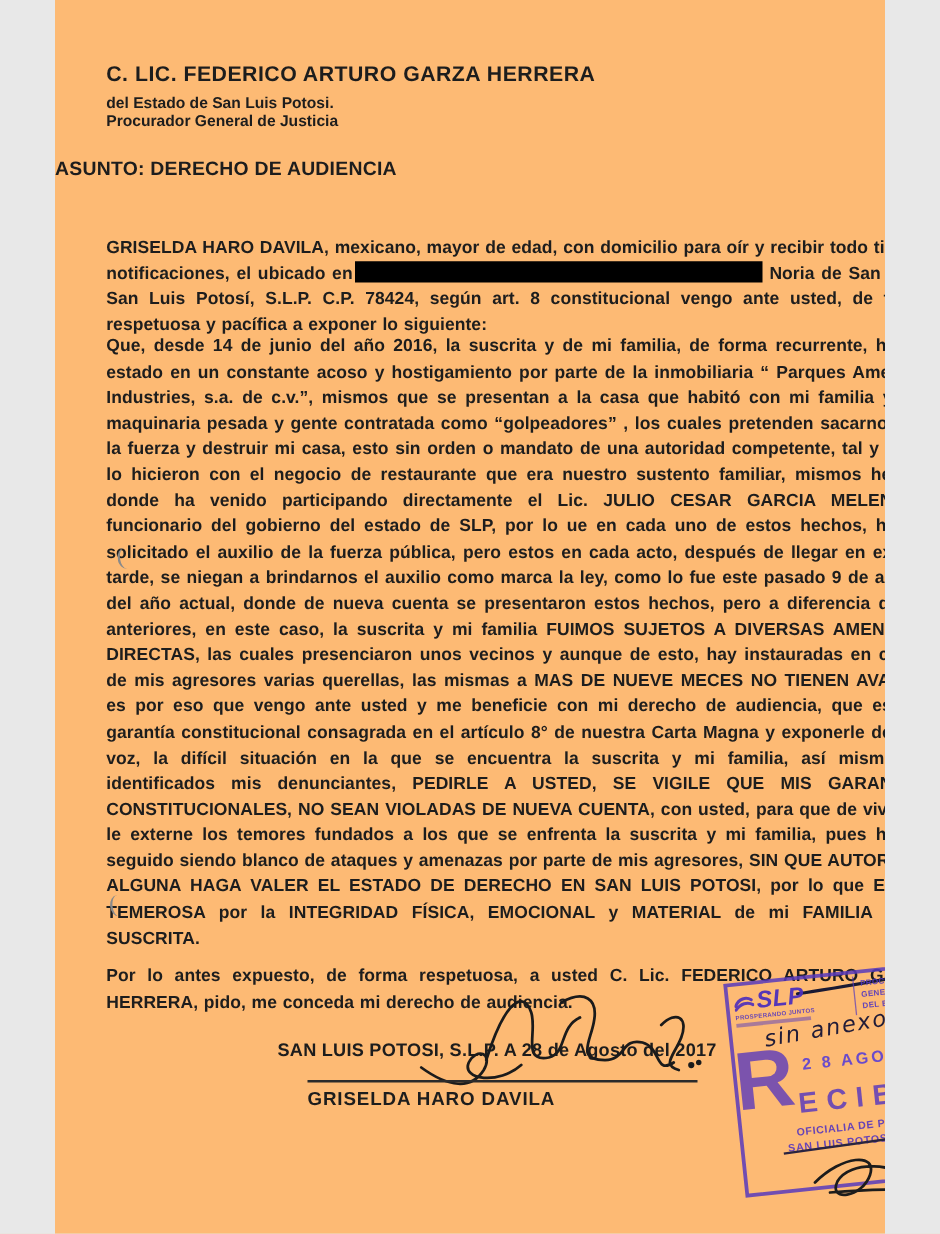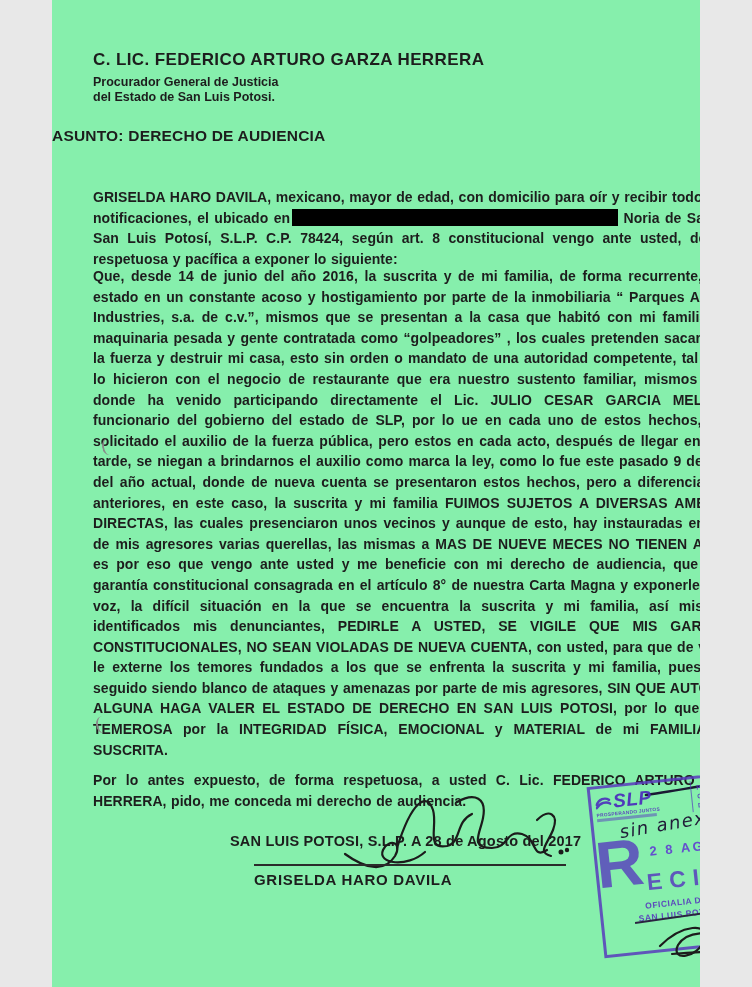--- a/index.html
+++ b/index.html
@@ -1,19 +1,19 @@
 <!DOCTYPE html>
 <html><head>
 <meta charset="utf-8">
 <style>
   html,body { margin:0; padding:0; background:#e8e8e8; }
   .page {
     position:relative; width:648px; height:987px; margin:0 auto;
-    background:#86efac; overflow:hidden;
-    font-family:"Liberation Sans", sans-serif; color:#1d1d1d;
+    background:#fdba74; overflow:hidden;
+    font-family:"Liberation Sans", sans-serif; color:#1d1d1d;padding-left:16px;
   }
   
   .recipient { position:absolute; left:41px; top:50px; }
   .recipient-name { font-size:17px; font-weight:700; letter-spacing:0.4px; white-space:nowrap; }
   .recipient-title { font-size:12.5px; font-weight:700; line-height:15px; margin-top:5px; }
   .subject {
     position:absolute; top:127px; left:0; width:697px; 
     font-size:15.5px; font-weight:700; letter-spacing:0.2px;
   }
   
@@ -114,22 +114,22 @@
   .rubric-svg { position:absolute; left:598px; top:918px; }
 </style>
 </head>
 <body>
 
 <div class="page">
 
   <div class="recipient">
     <div class="recipient-name">C. LIC. FEDERICO ARTURO GARZA HERRERA</div>
     <div class="recipient-title">
+      <div>del Estado de San Luis Potosi.</div>
       <div>Procurador General de Justicia</div>
-      <div>del Estado de San Luis Potosi.</div>
     </div>
   </div>
 
   <div class="subject">ASUNTO: DERECHO DE AUDIENCIA</div>
 
   <div class="para intro"><span>GRISELDA HARO DAVILA, mexicano, mayor de edad, con domicilio para oír y recibir todo tipo de notificaciones, el ubicado en</span><span class="redaction"></span> <span>Noria de San José, San Luis Potosí, S.L.P. C.P. 78424, según art. 8 constitucional vengo ante usted, de forma respetuosa y pacífica a exponer lo siguiente:</span></div>
 
   <div class="para body-para">Que, desde  14 de junio del año 2016, la suscrita y de mi familia, de forma recurrente, hemos estado en un constante acoso y hostigamiento por parte de la inmobiliaria “ Parques American Industries, s.a. de c.v.”, mismos que se presentan a la casa que habitó con mi familia y con maquinaria pesada y gente contratada como “golpeadores” , los cuales pretenden sacarnos por la fuerza y destruir  mi casa, esto sin orden o mandato de una autoridad competente, tal y como lo hicieron con el negocio de restaurante que era nuestro sustento familiar, mismos hechos donde ha venido participando directamente el Lic. JULIO CESAR GARCIA MELENDEZ, funcionario del gobierno del estado de SLP, por lo ue en cada uno de estos hechos, hemos solicitado el auxilio de la fuerza pública, pero estos en cada acto, después de llegar en exceso tarde, se niegan a brindarnos el auxilio como marca la ley, como lo fue este pasado 9 de agosto del año actual, donde de nueva cuenta se presentaron estos hechos, pero a diferencia de los anteriores, en este caso, la suscrita y mi familia FUIMOS SUJETOS A DIVERSAS AMENAZAS DIRECTAS, las cuales presenciaron unos vecinos y aunque de esto, hay instauradas en contra de mis agresores varias querellas, las mismas a MAS DE NUEVE MECES NO TIENEN AVANCE, es por eso que vengo ante usted y me beneficie con mi derecho de audiencia, que es una garantía constitucional consagrada en el artículo 8° de nuestra Carta Magna  y exponerle de viva voz, la difícil situación en la que se encuentra la suscrita y mi familia, así mismo, ya identificados mis denunciantes, PEDIRLE A USTED, SE VIGILE QUE MIS GARANTÍAS CONSTITUCIONALES, NO SEAN VIOLADAS DE NUEVA CUENTA, con usted, para que de viva voz le externe los temores fundados a los que se enfrenta la suscrita y mi familia, pues hemos seguido siendo blanco de ataques y amenazas por parte de mis agresores, SIN QUE AUTORIDAD ALGUNA HAGA VALER EL ESTADO DE DERECHO EN SAN LUIS POTOSI, por lo que ESTOY TEMEROSA por la  INTEGRIDAD FÍSICA, EMOCIONAL y MATERIAL de mi FAMILIA y LA SUSCRITA.</div>
 
   <div class="para closing">Por lo antes expuesto, de forma respetuosa, a usted C. Lic. FEDERICO ARTURO GARZA HERRERA, pido, me conceda mi derecho de audiencia.</div>

